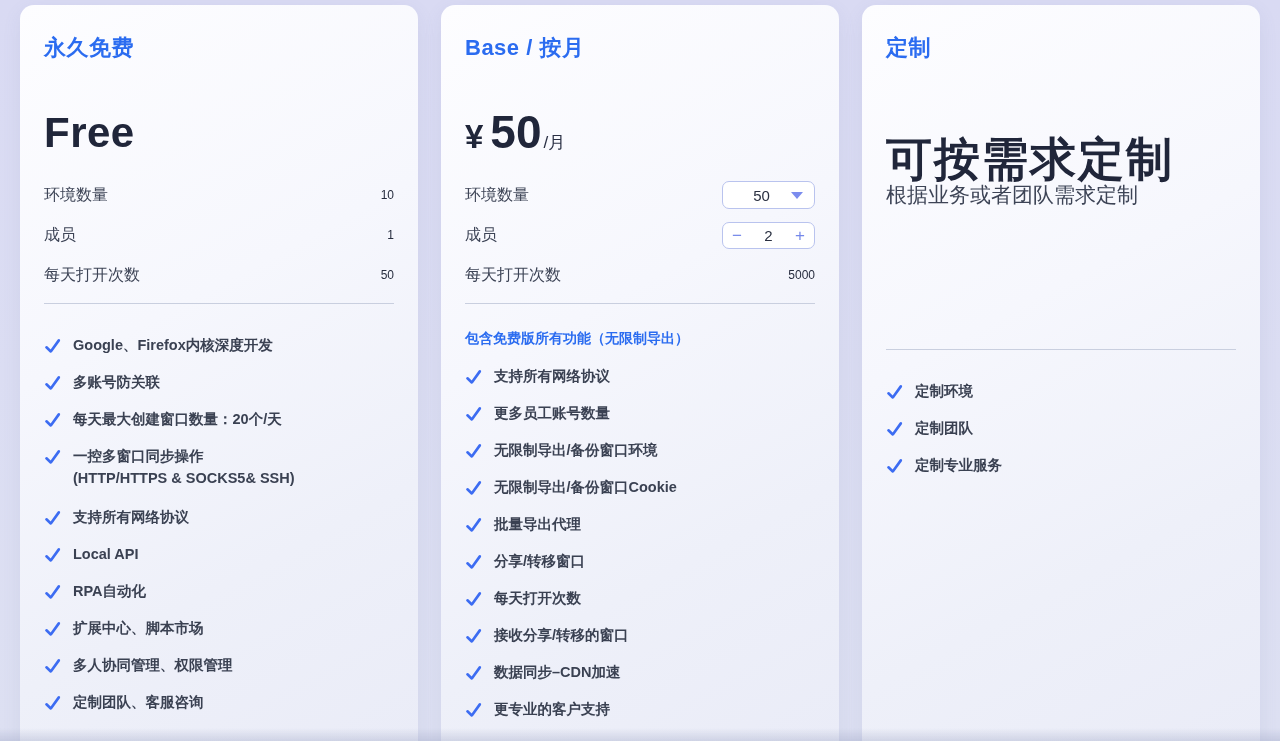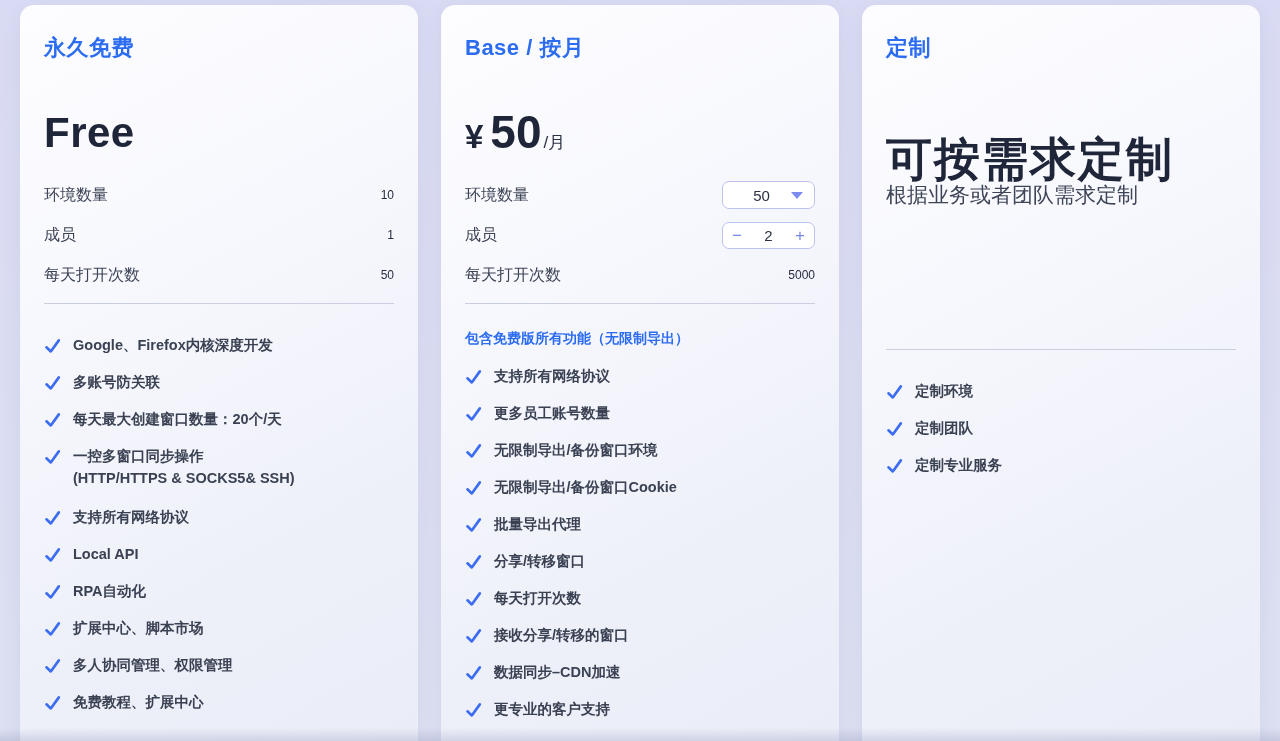--- a/index.html
+++ b/index.html
@@ -269,21 +269,21 @@
           </svg>
           <div class="ft">
             <div class="ft-main">多人协同管理、权限管理</div>
           </div>
         </li>
         <li class="feature-item">
           <svg width="17" height="17" viewBox="0 0 18 18">
             <path d="M2.6 10.9 L7.2 15.3 L15.7 3.6" fill="none" stroke="#3c6cf2" stroke-width="2.8" stroke-linecap="round" stroke-linejoin="round"></path>
           </svg>
           <div class="ft">
-            <div class="ft-main">免费教程、扩展中心</div>
+            <div class="ft-main">定制团队、客服咨询</div>
           </div>
         </li>
       </ul>
   </section>
 
   <section class="card">
     <h3 class="card-header">Base / 按月</h3>
     <div class="price-row">
       <span class="currency">¥</span>
       <span class="amount">50</span>

